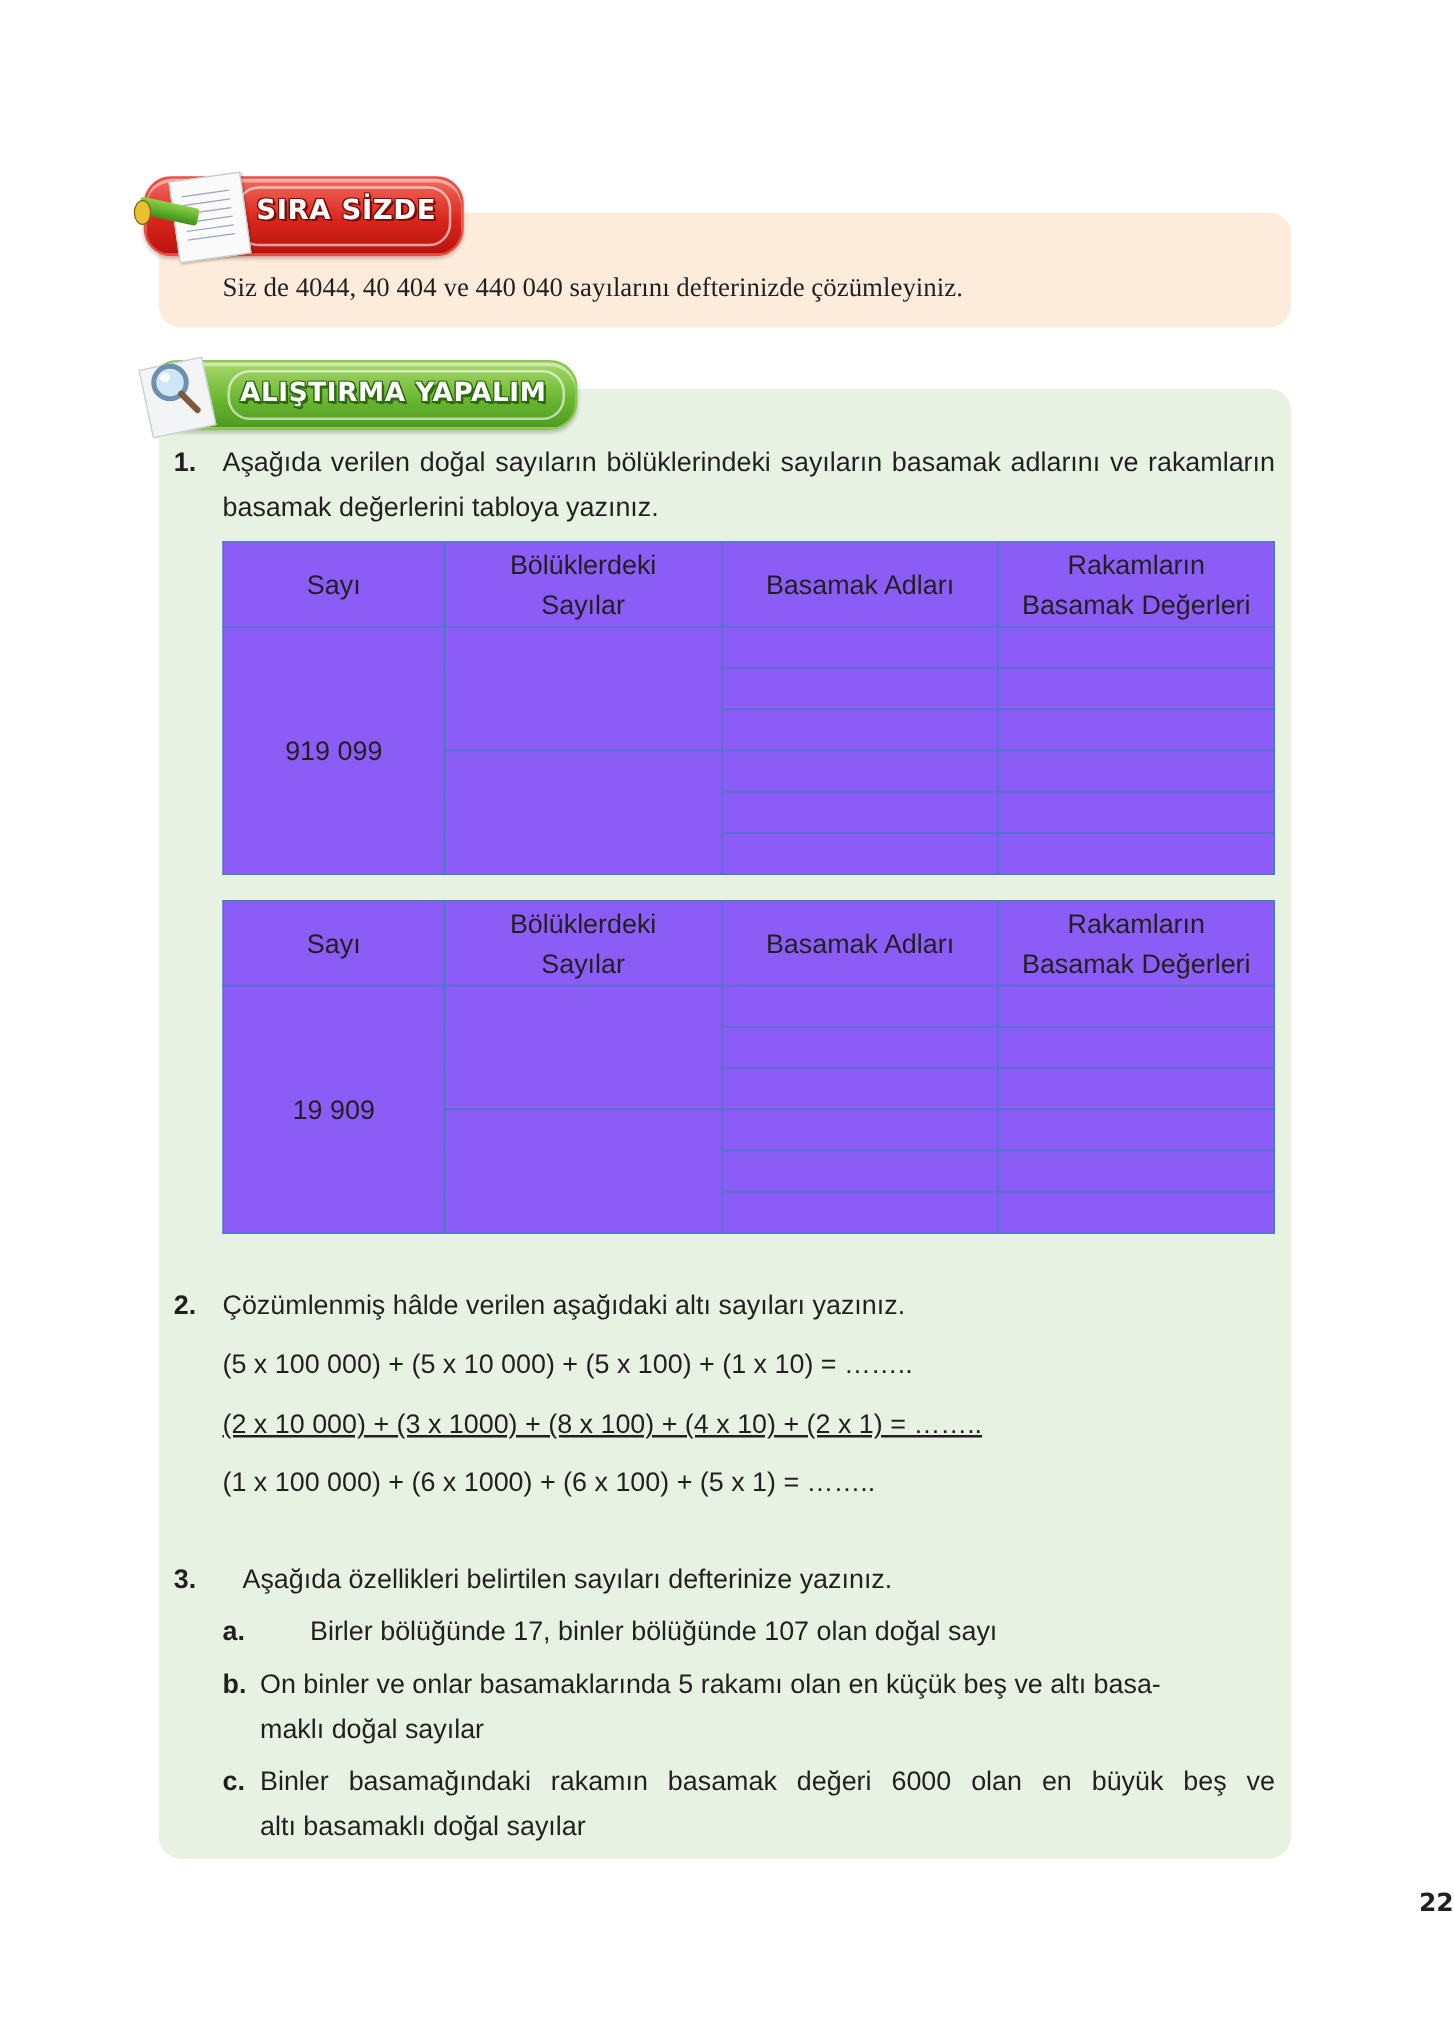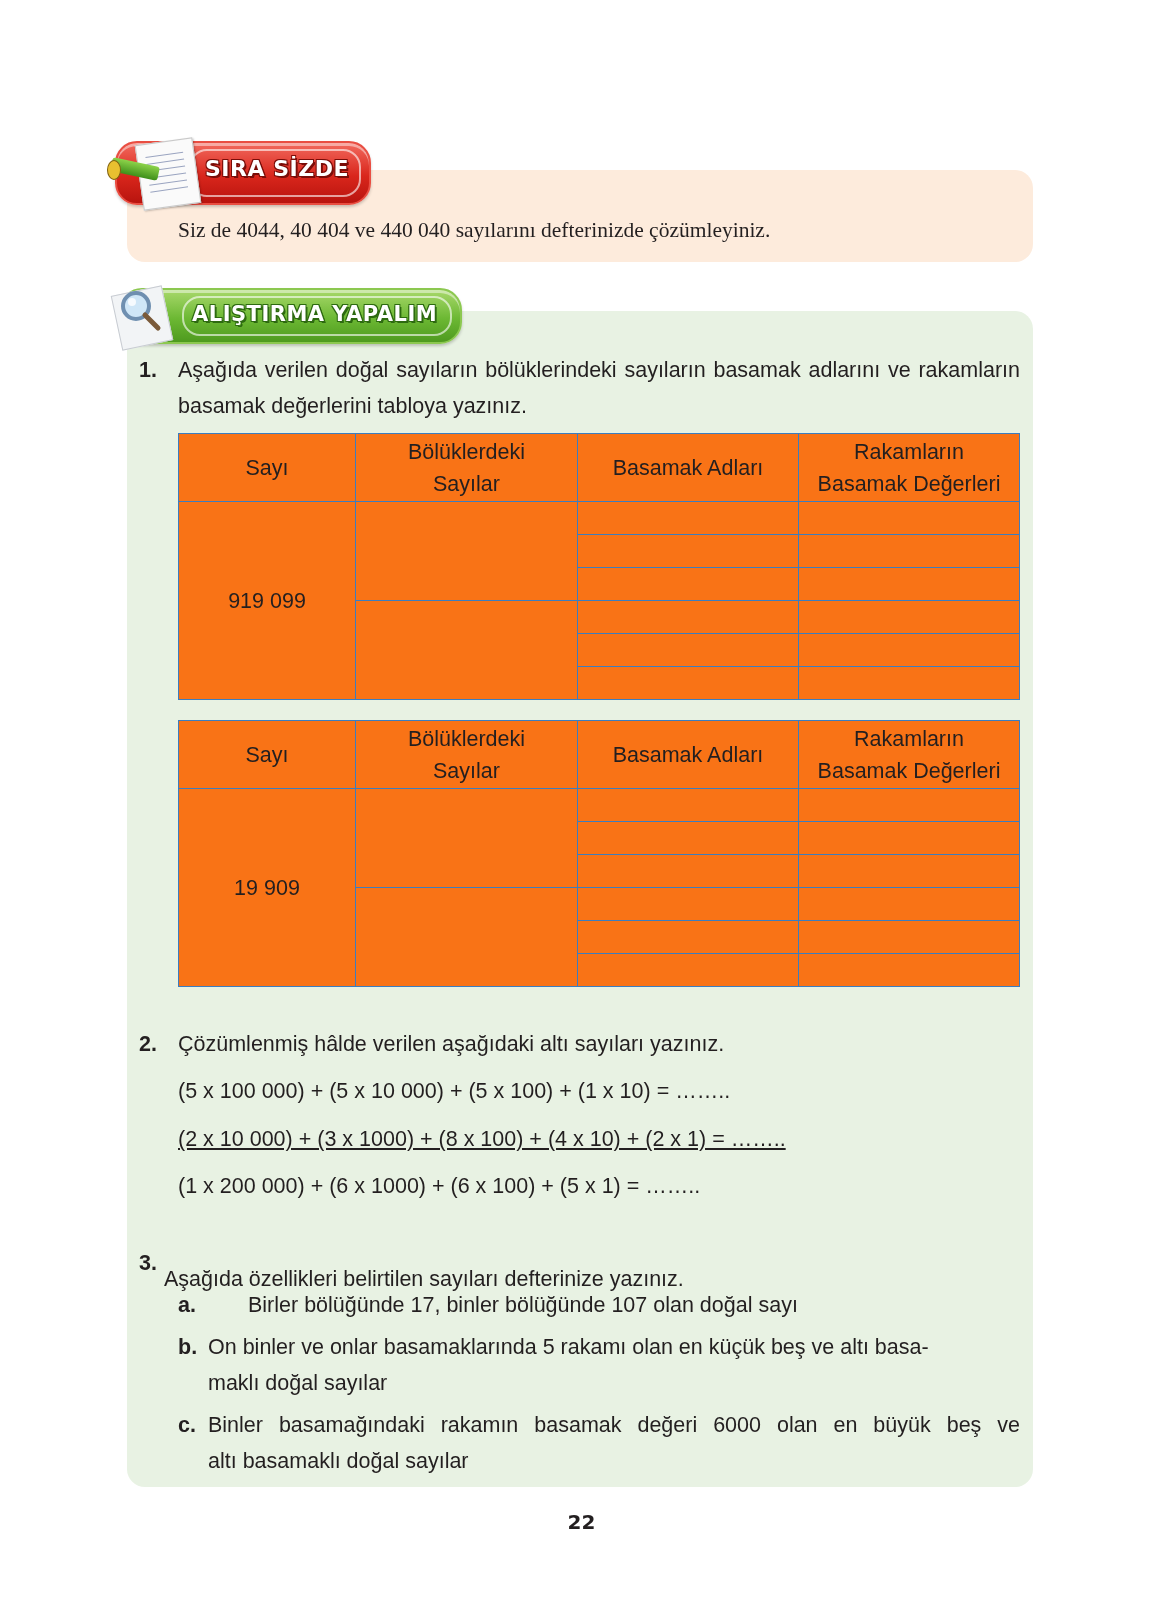--- a/index.html
+++ b/index.html
@@ -16,23 +16,23 @@
   .banner-inner-outline{position:absolute;border:2px solid rgba(255,255,255,0.6);border-radius:18px;}
   .note-icon{position:absolute;left:22px;top:-2px;width:56px;height:64px;background:#fafafa;border:1px solid #c9c9c9;transform:rotate(-8deg);box-shadow:1px 1px 2px rgba(0,0,0,0.25);}
   .note-line{position:absolute;left:8px;width:38px;height:1px;background:#9aa4c0;}
   .pencil{position:absolute;left:-6px;top:19px;width:48px;height:14px;background:linear-gradient(#8dd34a,#3e8f1a);border-radius:3px;transform:rotate(12deg);}
   .pencil-end{position:absolute;left:-10px;top:17px;width:12px;height:18px;background:#e8c030;border-radius:50%;border:1px solid #806010;}
   .magnifier{position:absolute;left:-4px;top:-2px;width:44px;height:44px;}
   .paper-back{position:absolute;left:-6px;top:0px;width:50px;height:54px;background:#f2f4f6;border:1px solid #c8ccd2;transform:rotate(-12deg);}
   .text{position:absolute;font-size:21.5px;line-height:26px;white-space:nowrap;}
   .justified{position:absolute;font-size:21.5px;line-height:36px;text-align:justify;text-align-last:left;}
   .num{font-weight:bold;}
-  table.grid{position:absolute;border-collapse:collapse;background:#f97316;table-layout:fixed;}
+  table.grid{position:absolute;border-collapse:collapse;background:#8b5cf6;table-layout:fixed;}
   table.grid td{border:1.5px solid #3c7dbf;text-align:center;vertical-align:middle;font-size:21.5px;line-height:32px;padding:0;color:#231f20;}
-  .page-number{position:absolute;left:0;width:1163px;top:1510px;text-align:center;font-size:20px;font-weight:bold;font-family:"DejaVu Sans",sans-serif;}
+  .page-number{position:absolute;left:0;width:1163px;top:1510px;text-align:right;font-size:20px;font-weight:bold;font-family:"DejaVu Sans",sans-serif;}
 </style>
 </head>
 <body>
 
 <div class="abs peach-box"></div>
 <div class="banner banner-red">
   <div class="banner-inner-outline" style="left:72px;top:6px;width:168px;height:44px;"></div>
   <div class="note-icon">
     <div class="note-line" style="top:12px"></div>
     <div class="note-line" style="top:19px"></div>
@@ -147,24 +147,24 @@
     <td></td>
     <td></td>
   </tr>
 </tbody>
   </table>
 
 <div class="text num" style="left:139px;top:1031px;">2.</div>
 <div class="text" style="left:178px;top:1031px;">Çözümlenmiş hâlde verilen aşağıdaki altı sayıları yazınız.</div>
 <div class="text" style="left:178px;top:1078px;">(5 x 100 000) + (5 x 10 000) + (5 x 100) + (1 x 10) = ……..</div>
 <div class="text" style="left:178px;top:1126px;text-decoration:underline;">(2 x 10 000) + (3 x 1000) + (8 x 100) + (4 x 10) + (2 x 1) = ……..</div>
-<div class="text" style="left:178px;top:1173px;">(1 x 200 000) + (6 x 1000) + (6 x 100) + (5 x 1) = ……..</div>
+<div class="text" style="left:178px;top:1173px;">(1 x 100 000) + (6 x 1000) + (6 x 100) + (5 x 1) = ……..</div>
 
 <div class="text num" style="left:139px;top:1250px;">3.</div>
-<div class="text" style="left:164px;top:1250px;margin-top:16px;">Aşağıda özellikleri belirtilen sayıları defterinize yazınız.</div>
+<div class="text" style="left:194px;top:1250px;">Aşağıda özellikleri belirtilen sayıları defterinize yazınız.</div>
 
 <div class="text num" style="left:178px;top:1292px;">a.</div>
 <div class="text" style="left:208px;top:1292px;margin-left:40px;">Birler bölüğünde 17, binler bölüğünde 107 olan doğal sayı</div>
 
 <div class="text num" style="left:178px;top:1334px;">b.</div>
 <div class="text" style="left:208px;top:1334px;">On binler ve onlar basamaklarında 5 rakamı olan en küçük beş ve altı basa-</div>
 <div class="text" style="left:208px;top:1370px;">maklı doğal sayılar</div>
 
 <div class="text num" style="left:178px;top:1412px;">c.</div>
 <div class="text" style="left:208px;top:1412px;width:812px;text-align:justify;text-align-last:justify;">Binler basamağındaki rakamın basamak değeri 6000 olan en büyük beş ve</div>

